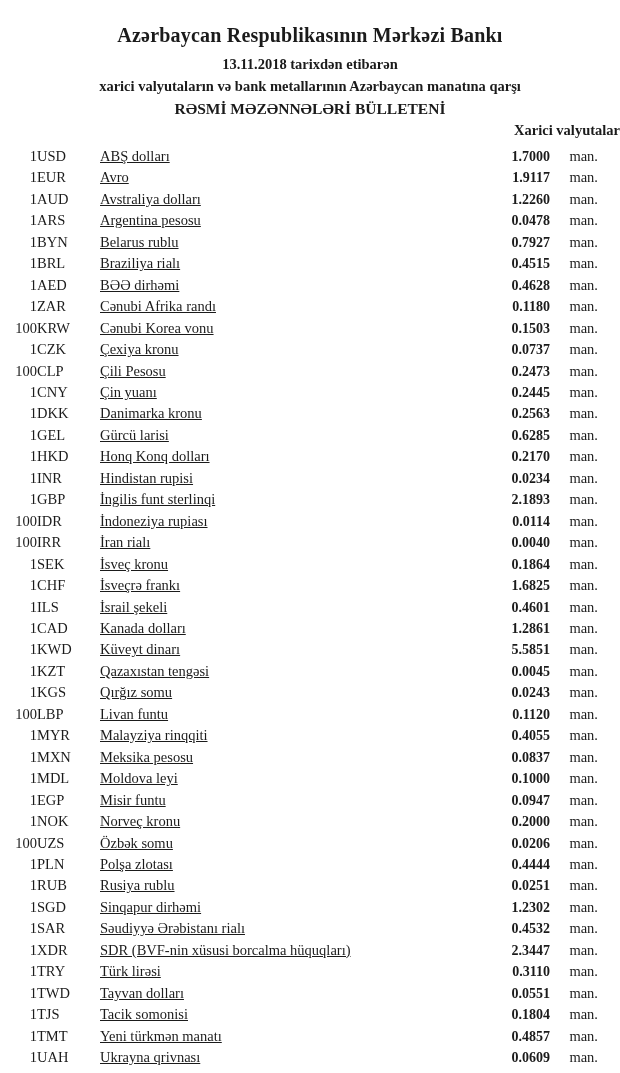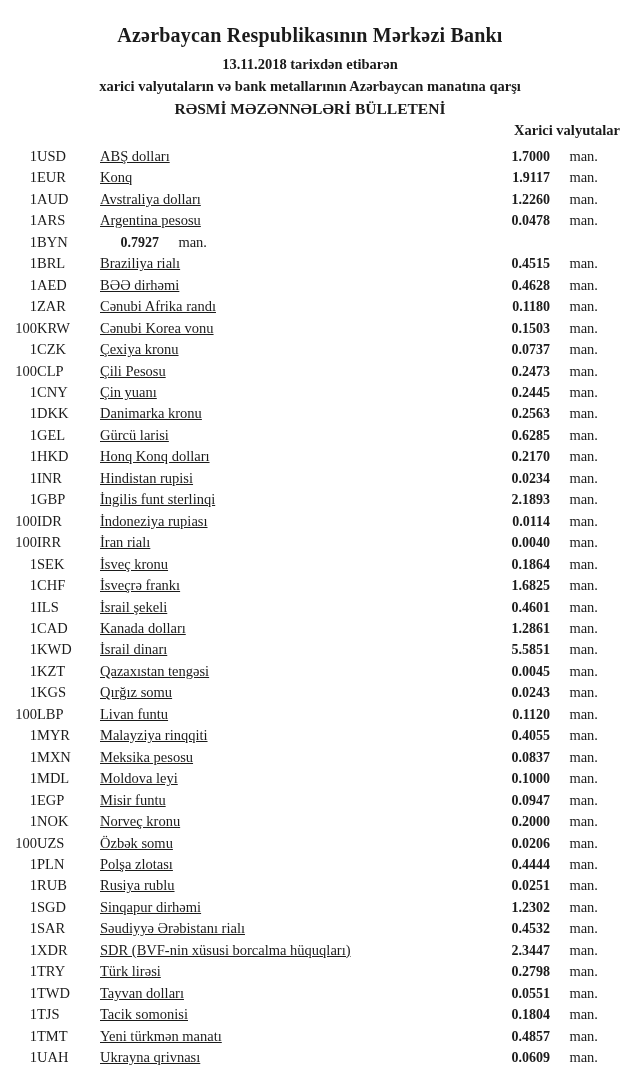--- a/index.html
+++ b/index.html
@@ -103,21 +103,21 @@
     <span class="qty">1</span>
     <span class="code">USD</span>
     <span class="name">ABŞ dolları</span>
     <span class="rate">1.7000</span>
     <span class="unit">man.</span>
   </div>
 
   <div class="row">
     <span class="qty">1</span>
     <span class="code">EUR</span>
-    <span class="name">Konq</span>
+    <span class="name">Avro</span>
     <span class="rate">1.9117</span>
     <span class="unit">man.</span>
   </div>
 
   <div class="row">
     <span class="qty">1</span>
     <span class="code">AUD</span>
     <span class="name">Avstraliya dolları</span>
     <span class="rate">1.2260</span>
     <span class="unit">man.</span>
@@ -127,20 +127,21 @@
     <span class="qty">1</span>
     <span class="code">ARS</span>
     <span class="name">Argentina pesosu</span>
     <span class="rate">0.0478</span>
     <span class="unit">man.</span>
   </div>
 
   <div class="row">
     <span class="qty">1</span>
     <span class="code">BYN</span>
+    <span class="name">Belarus rublu</span>
     <span class="rate">0.7927</span>
     <span class="unit">man.</span>
   </div>
 
   <div class="row">
     <span class="qty">1</span>
     <span class="code">BRL</span>
     <span class="name">Braziliya rialı</span>
     <span class="rate">0.4515</span>
     <span class="unit">man.</span>
@@ -278,21 +279,21 @@
     <span class="qty">1</span>
     <span class="code">CAD</span>
     <span class="name">Kanada dolları</span>
     <span class="rate">1.2861</span>
     <span class="unit">man.</span>
   </div>
 
   <div class="row">
     <span class="qty">1</span>
     <span class="code">KWD</span>
-    <span class="name">İsrail dinarı</span>
+    <span class="name">Küveyt dinarı</span>
     <span class="rate">5.5851</span>
     <span class="unit">man.</span>
   </div>
 
   <div class="row">
     <span class="qty">1</span>
     <span class="code">KZT</span>
     <span class="name">Qazaxıstan tengəsi</span>
     <span class="rate">0.0045</span>
     <span class="unit">man.</span>
@@ -399,21 +400,21 @@
     <span class="code">XDR</span>
     <span class="name">SDR (BVF-nin xüsusi borcalma hüquqları)</span>
     <span class="rate">2.3447</span>
     <span class="unit">man.</span>
   </div>
 
   <div class="row">
     <span class="qty">1</span>
     <span class="code">TRY</span>
     <span class="name">Türk lirəsi</span>
-    <span class="rate">0.2798</span>
+    <span class="rate">0.3110</span>
     <span class="unit">man.</span>
   </div>
 
   <div class="row">
     <span class="qty">1</span>
     <span class="code">TWD</span>
     <span class="name">Tayvan dolları</span>
     <span class="rate">0.0551</span>
     <span class="unit">man.</span>
   </div>

